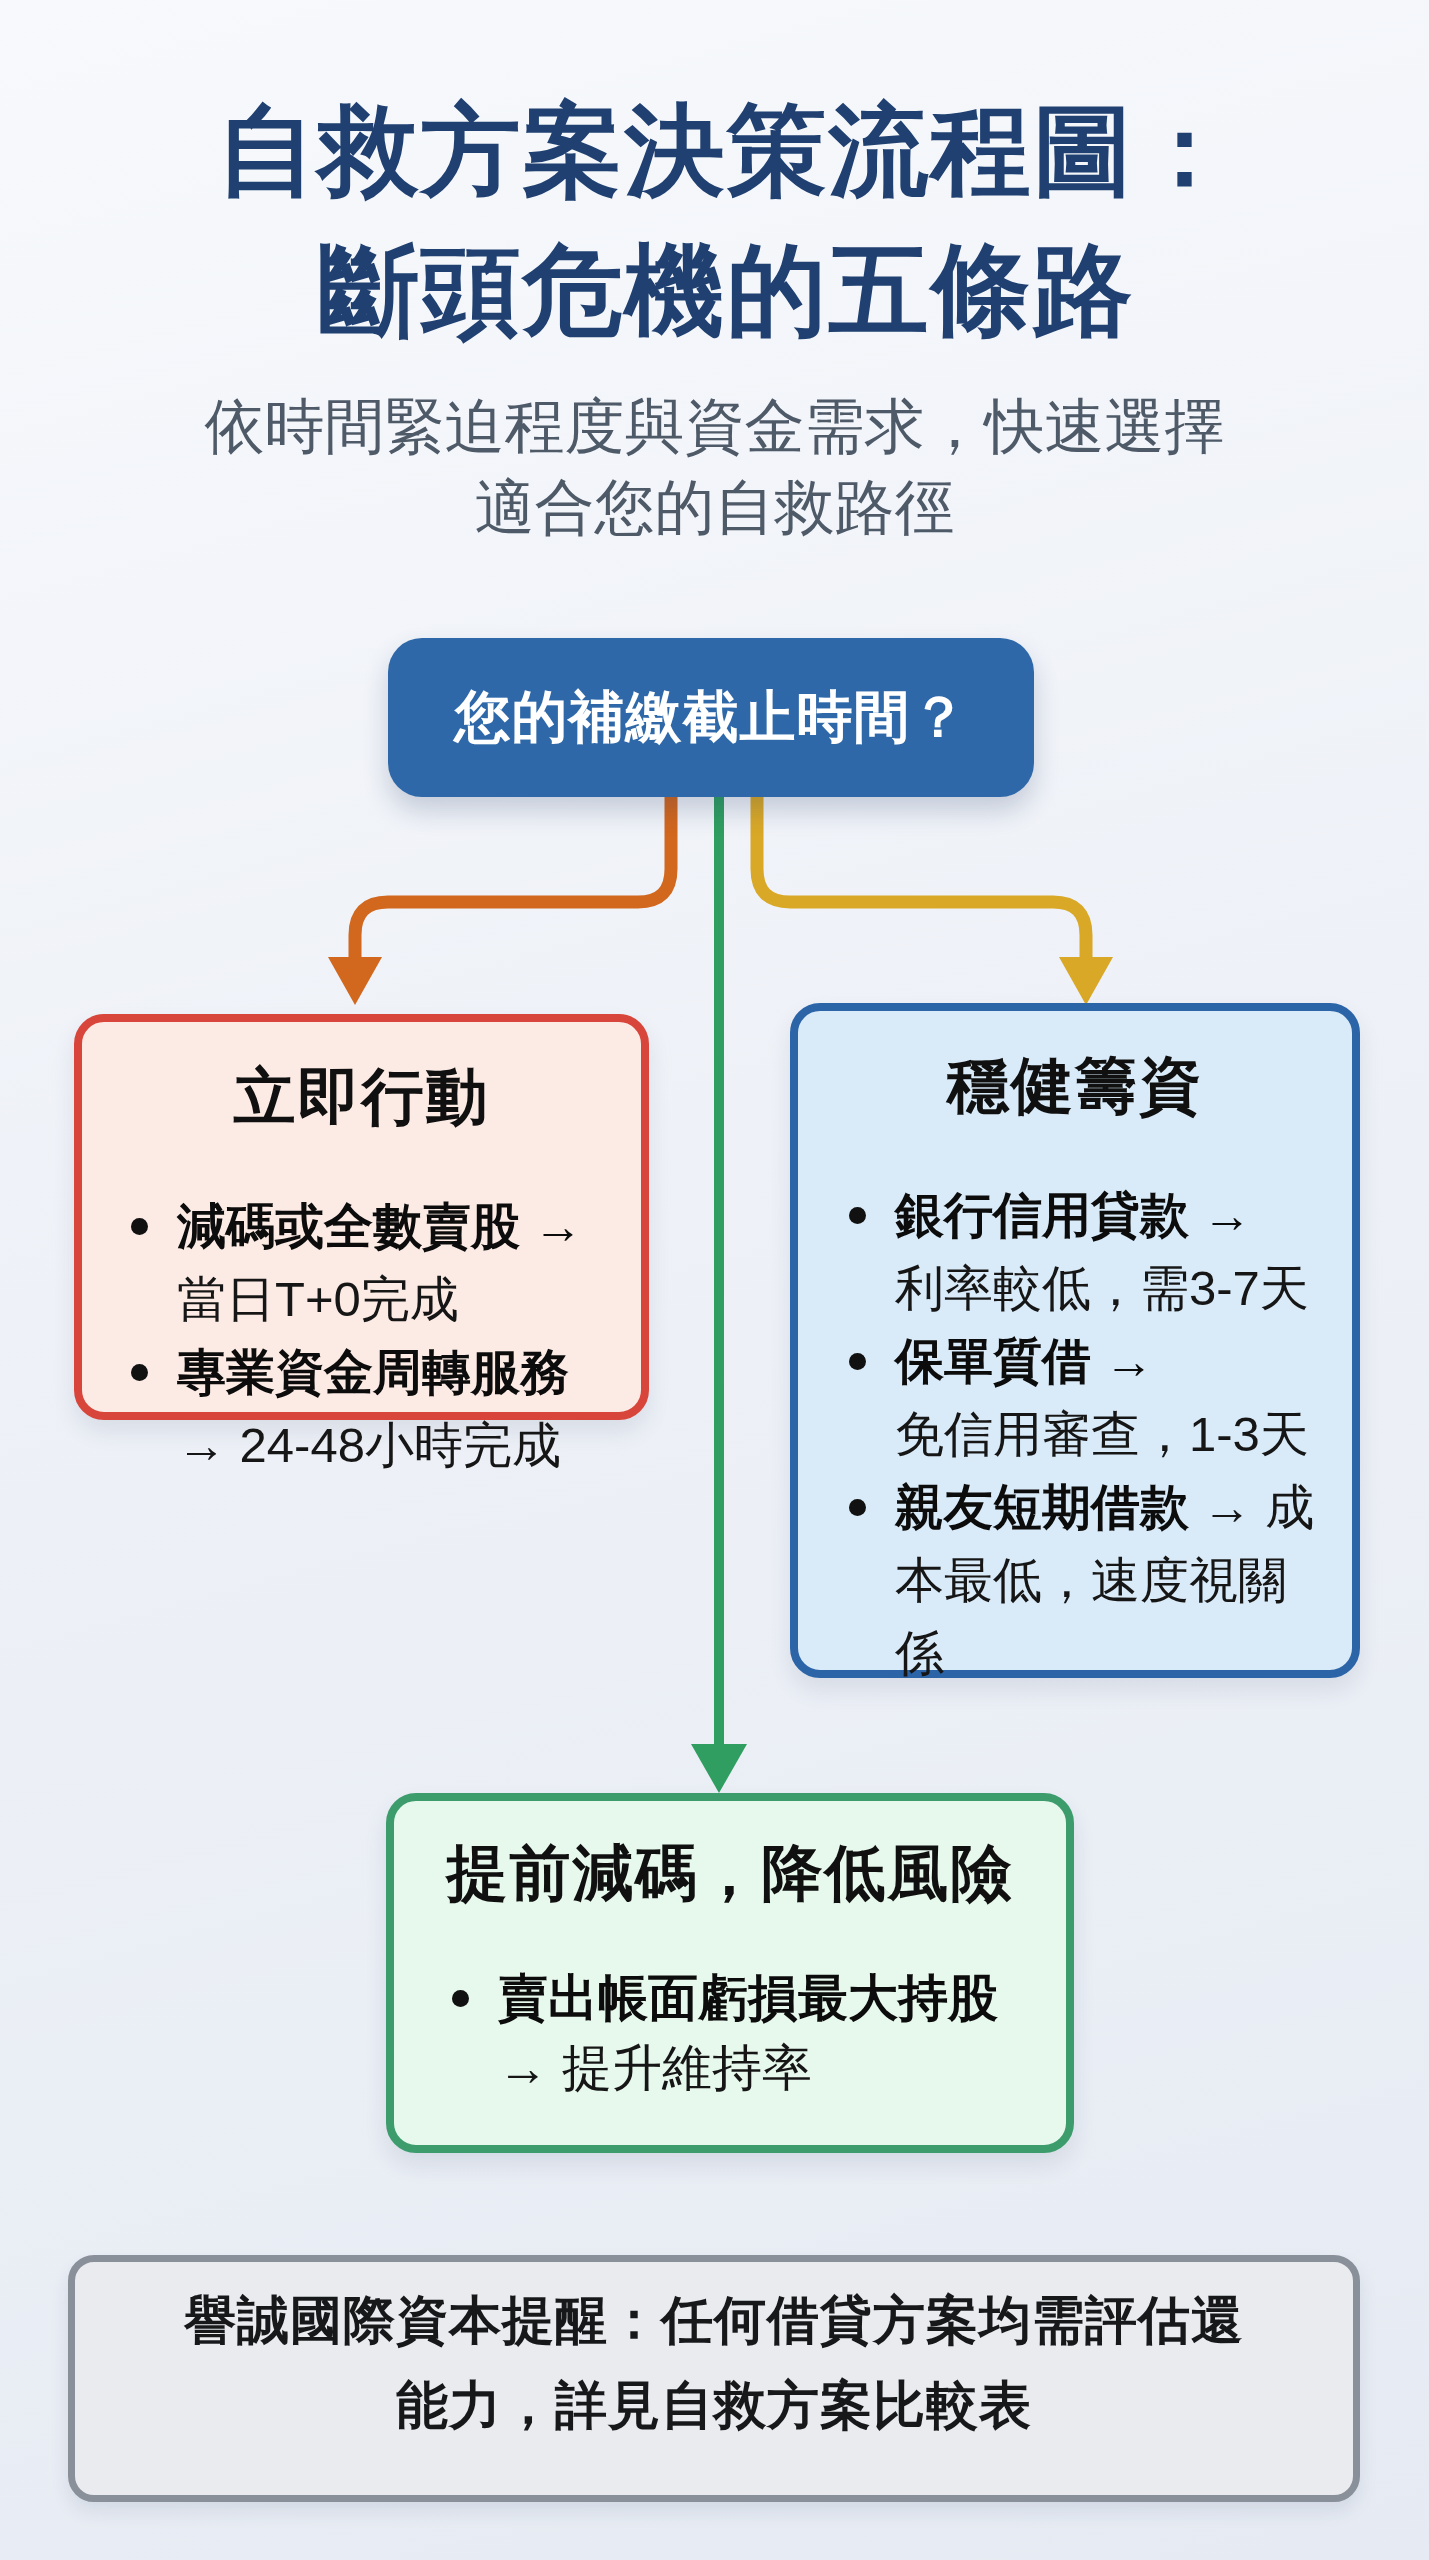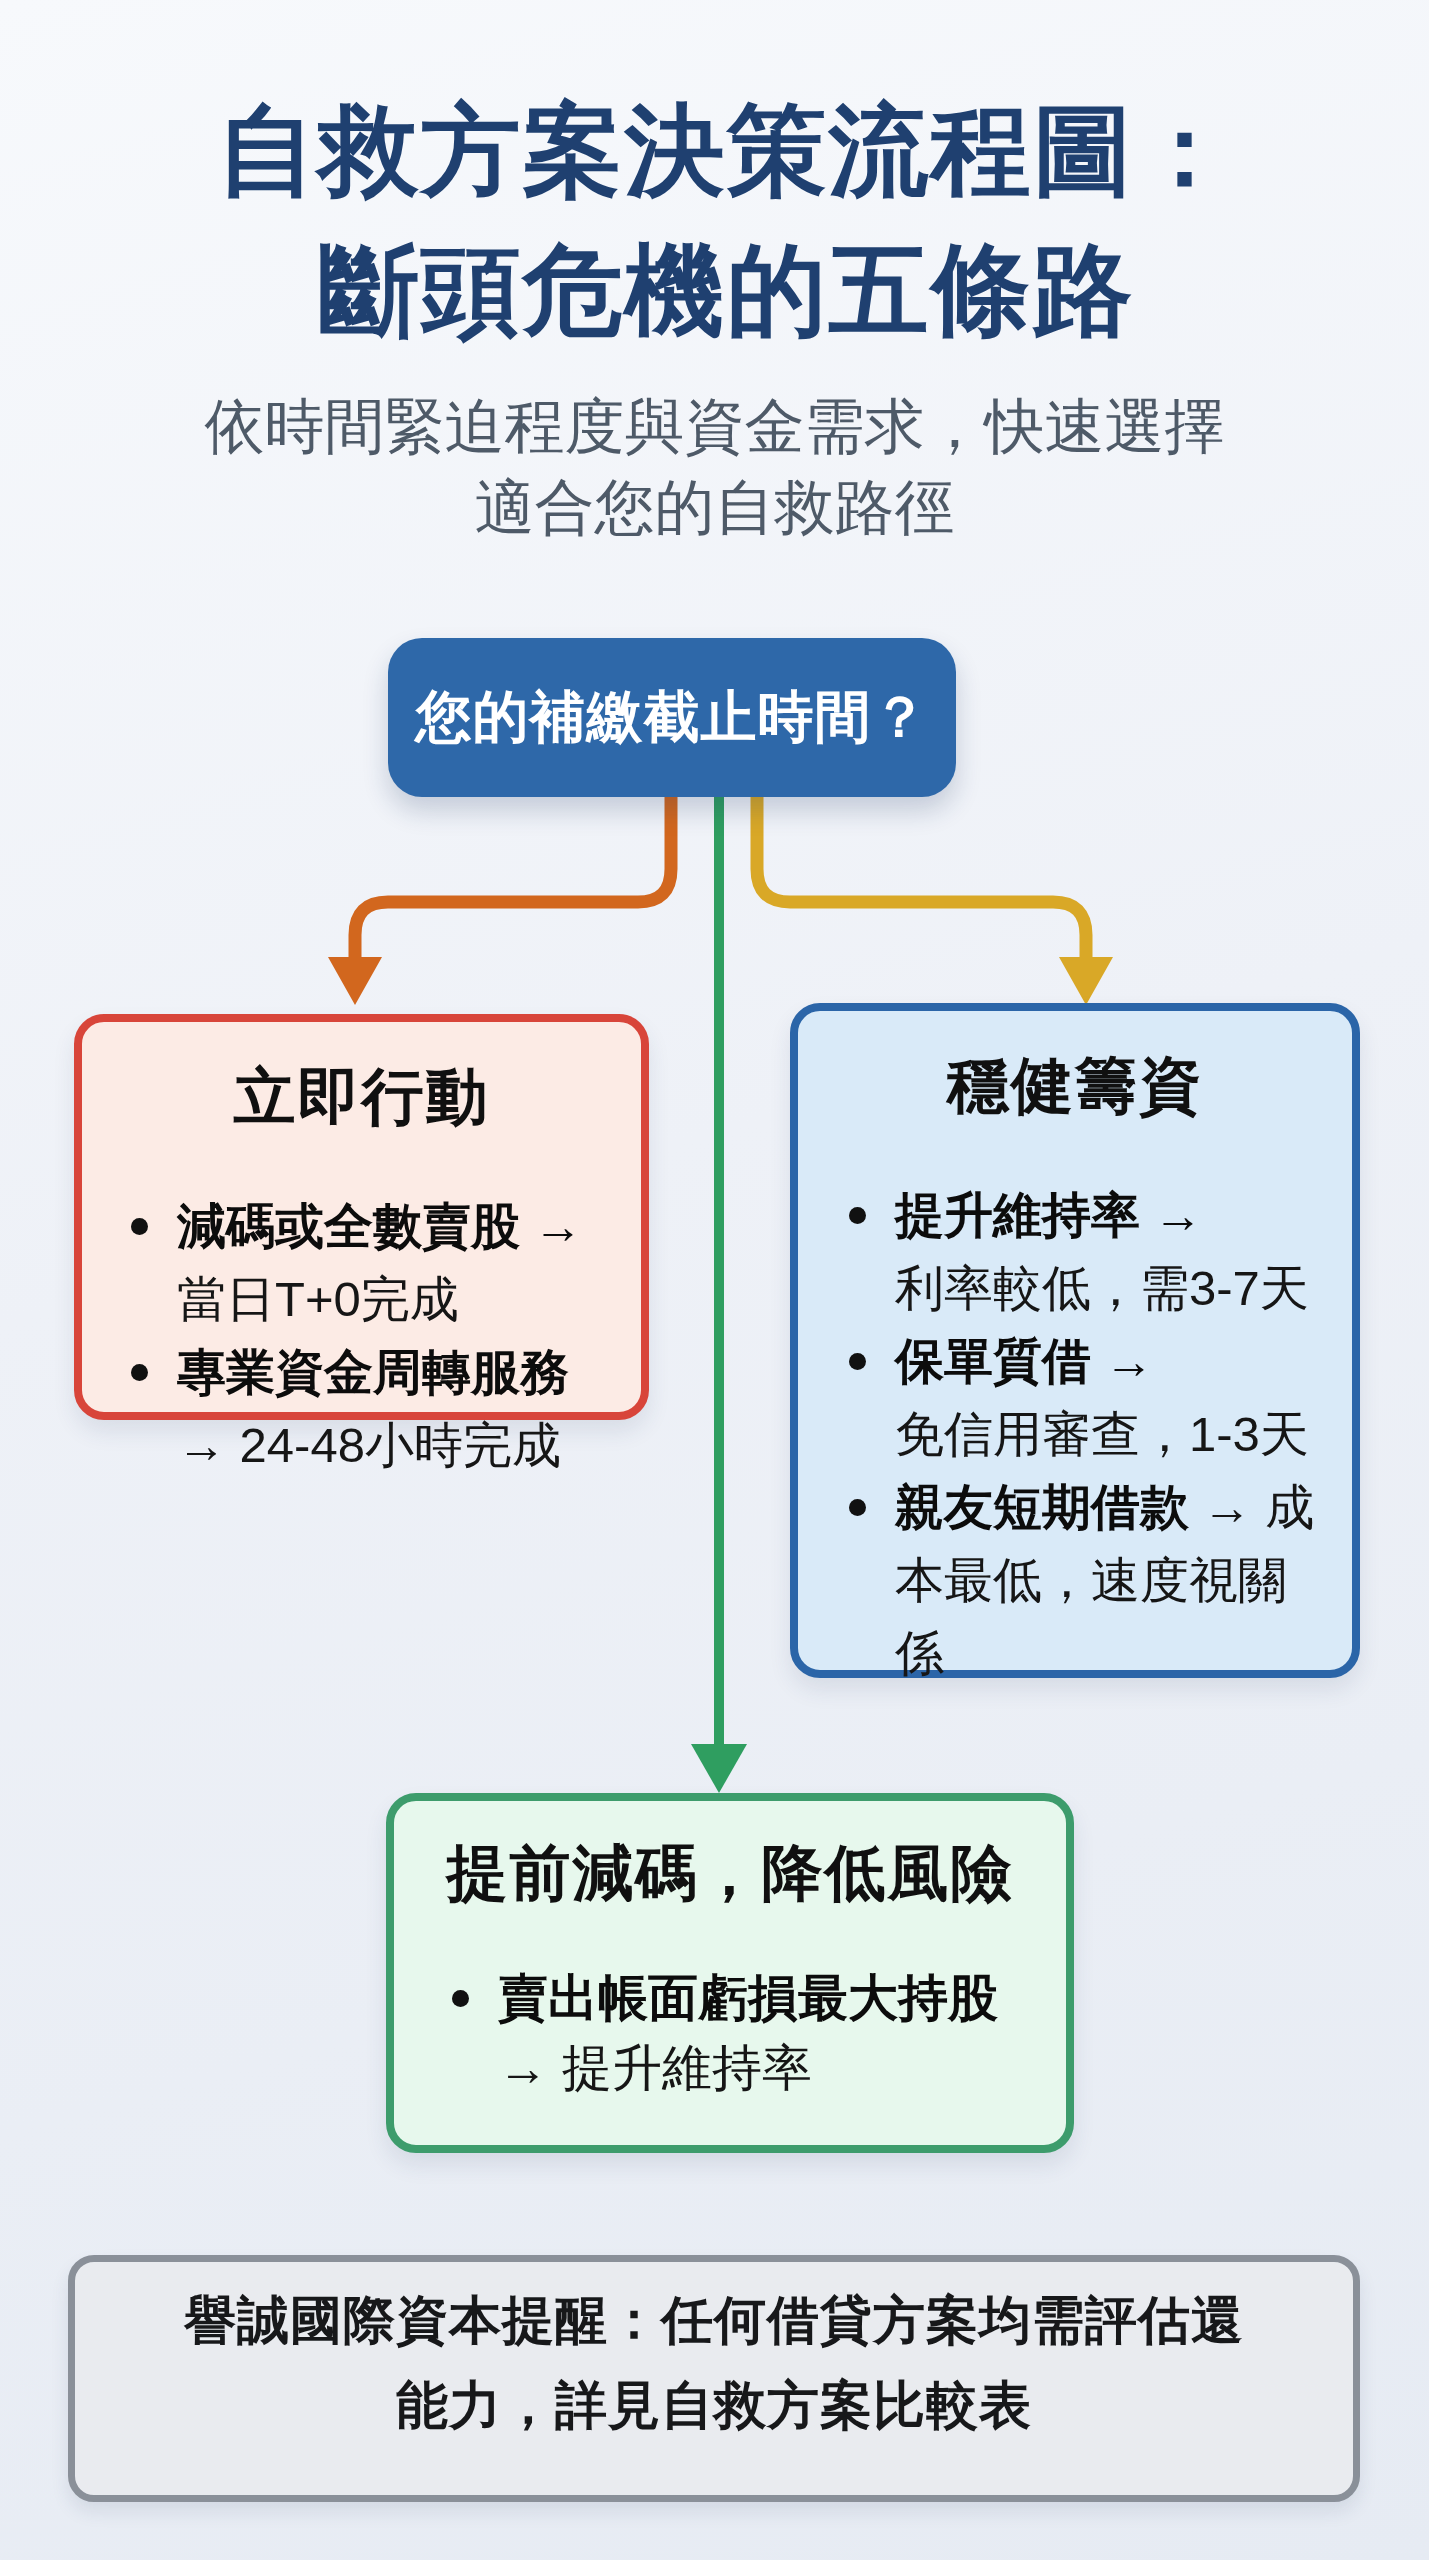--- a/index.html
+++ b/index.html
@@ -17,21 +17,21 @@
   .subtitle{
     position:absolute;top:386px;left:0;width:100%;
     text-align:center;font-size:60px;font-weight:400;line-height:81px;
   }
   
   .connectors{position:absolute;left:0;top:0;width:1429px;height:2560px;pointer-events:none;}
   .connectors path{fill:none;}
   
   .node{position:absolute;box-sizing:border-box;border-style:solid;}
   .question-box{
-    left:388px;top:638px;width:568px;height:159px;border:none;border-radius:34px;
+    left:388px;top:638px;width:646px;height:159px;border:none;border-radius:34px;
     display:flex;align-items:center;justify-content:center;
     font-size:56px;font-weight:900;letter-spacing:1px;
     box-shadow:0 14px 26px rgba(25,50,95,.20);
   }
   .branch{border-width:8px;border-radius:30px;box-shadow:0 12px 22px rgba(40,60,100,.10);}
   .branch-immediate{left:74px;top:1003px;width:575px;height:406px;margin-top:11px;}
   .branch-steady{left:790px;top:1003px;width:570px;height:675px;}
   .branch-reduce{left:386px;top:1793px;width:688px;height:360px;}
   .footer-box{
     left:68px;top:2255px;width:1292px;height:247px;
@@ -100,21 +100,21 @@
           <span class="rest">→ 24-48小時完成</span>
         </li>
       </ul>
   </div>
 
   <div class="node branch branch-steady" style="border-color: rgb(43, 101, 168); background: rgb(217, 234, 248);">
     <div class="box-title">穩健籌資</div>
     <ul class="bullets">
 
         <li class="bullet">
-          <span class="dot"></span><span class="lead">提升維持率 →</span><span class="tail"></span>
+          <span class="dot"></span><span class="lead">銀行信用貸款 →</span><span class="tail"></span>
           <span class="rest">利率較低，需3-7天</span>
         </li>
 
         <li class="bullet">
           <span class="dot"></span><span class="lead">保單質借 →</span><span class="tail"></span>
           <span class="rest">免信用審查，1-3天</span>
         </li>
 
         <li class="bullet">
           <span class="dot"></span><span class="lead">親友短期借款</span><span class="tail"> → 成</span>

